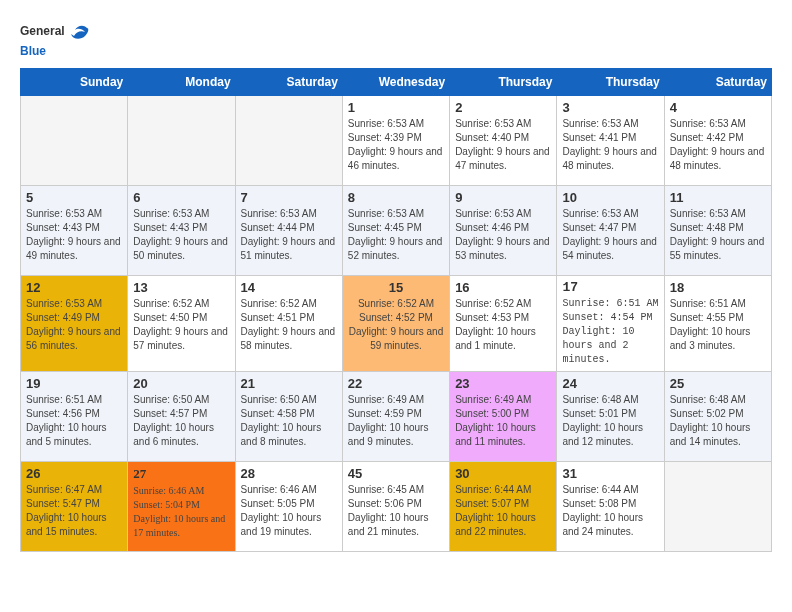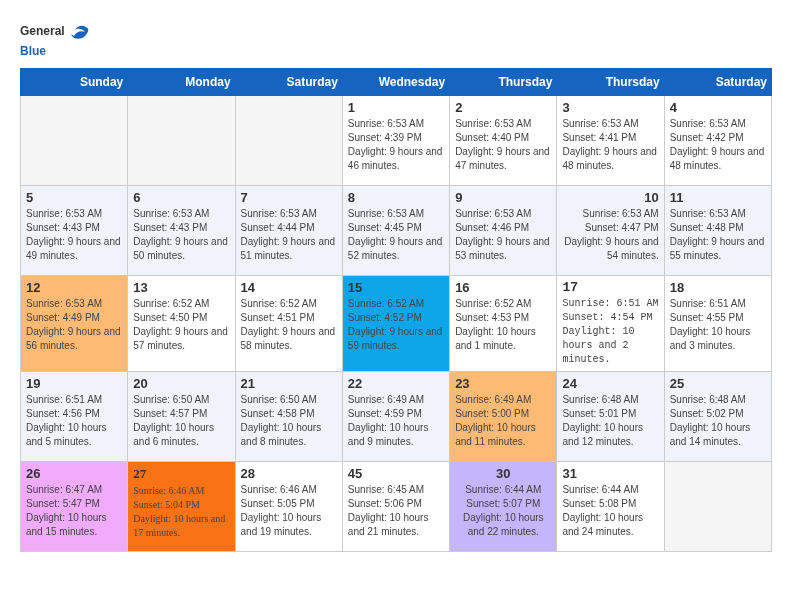--- a/index.html
+++ b/index.html
@@ -169,53 +169,53 @@
           <div class="day-info" style="white-space: pre-line;">Sunrise: 6:53 AM
 Sunset: 4:45 PM
 Daylight: 9 hours and 52 minutes.</div>
         </td>
         <td style="background: rgb(240, 244, 250);">
           <span class="day-num">9</span>
           <div class="day-info" style="white-space: pre-line;">Sunrise: 6:53 AM
 Sunset: 4:46 PM
 Daylight: 9 hours and 53 minutes.</div>
         </td>
-        <td style="background: rgb(240, 244, 250); text-align: right;">
+        <td style="background: rgb(240, 244, 250);">
           <span class="day-num">10</span>
           <div class="day-info" style="white-space: pre-line;">Sunrise: 6:53 AM
 Sunset: 4:47 PM
 Daylight: 9 hours and 54 minutes.</div>
         </td>
         <td style="background: rgb(240, 244, 250);">
           <span class="day-num">11</span>
           <div class="day-info" style="white-space: pre-line;">Sunrise: 6:53 AM
 Sunset: 4:48 PM
 Daylight: 9 hours and 55 minutes.</div>
         </td>
       </tr>
       <tr>
-        <td style="background: #fdba74;">
+        <td style="background: #eab308;">
           <span class="day-num">12</span>
           <div class="day-info" style="white-space: pre-line;">Sunrise: 6:53 AM
 Sunset: 4:49 PM
 Daylight: 9 hours and 56 minutes.</div>
         </td>
         <td style="background: rgb(255, 255, 255);">
           <span class="day-num">13</span>
           <div class="day-info" style="white-space: pre-line;">Sunrise: 6:52 AM
 Sunset: 4:50 PM
 Daylight: 9 hours and 57 minutes.</div>
         </td>
         <td style="background: rgb(255, 255, 255);">
           <span class="day-num">14</span>
           <div class="day-info" style="white-space: pre-line;">Sunrise: 6:52 AM
 Sunset: 4:51 PM
 Daylight: 9 hours and 58 minutes.</div>
         </td>
-        <td style="background: #0ea5e9;">
+        <td style="background: #fdba74; text-align: center;">
           <span class="day-num">15</span>
           <div class="day-info" style="white-space: pre-line;">Sunrise: 6:52 AM
 Sunset: 4:52 PM
 Daylight: 9 hours and 59 minutes.</div>
         </td>
         <td style="background: rgb(255, 255, 255);">
           <span class="day-num">16</span>
           <div class="day-info" style="white-space: pre-line;">Sunrise: 6:52 AM
 Sunset: 4:53 PM
 Daylight: 10 hours and 1 minute.</div>
@@ -251,41 +251,41 @@
           <div class="day-info" style="white-space: pre-line;">Sunrise: 6:50 AM
 Sunset: 4:58 PM
 Daylight: 10 hours and 8 minutes.</div>
         </td>
         <td style="background: rgb(240, 244, 250);">
           <span class="day-num">22</span>
           <div class="day-info" style="white-space: pre-line;">Sunrise: 6:49 AM
 Sunset: 4:59 PM
 Daylight: 10 hours and 9 minutes.</div>
         </td>
-        <td style="background: #fdba74;">
+        <td style="background: #f0abfc;">
           <span class="day-num">23</span>
           <div class="day-info" style="white-space: pre-line;">Sunrise: 6:49 AM
 Sunset: 5:00 PM
 Daylight: 10 hours and 11 minutes.</div>
         </td>
         <td style="background: rgb(240, 244, 250);">
           <span class="day-num">24</span>
           <div class="day-info" style="white-space: pre-line;">Sunrise: 6:48 AM
 Sunset: 5:01 PM
 Daylight: 10 hours and 12 minutes.</div>
         </td>
         <td style="background: rgb(240, 244, 250);">
           <span class="day-num">25</span>
           <div class="day-info" style="white-space: pre-line;">Sunrise: 6:48 AM
 Sunset: 5:02 PM
 Daylight: 10 hours and 14 minutes.</div>
         </td>
       </tr>
       <tr>
-        <td style="background: #f0abfc;">
+        <td style="background: #eab308;">
           <span class="day-num">26</span>
           <div class="day-info" style="white-space: pre-line;">Sunrise: 6:47 AM
 Sunset: 5:47 PM
 Daylight: 10 hours and 15 minutes.</div>
         </td>
         <td style="background: #f97316; font-family: Liberation Serif, serif;">
           <span class="day-num">27</span>
           <div class="day-info" style="white-space: pre-line;">Sunrise: 6:46 AM
 Sunset: 5:04 PM
 Daylight: 10 hours and 17 minutes.</div>
@@ -295,21 +295,21 @@
           <div class="day-info" style="white-space: pre-line;">Sunrise: 6:46 AM
 Sunset: 5:05 PM
 Daylight: 10 hours and 19 minutes.</div>
         </td>
         <td style="background: rgb(255, 255, 255);">
           <span class="day-num">45</span>
           <div class="day-info" style="white-space: pre-line;">Sunrise: 6:45 AM
 Sunset: 5:06 PM
 Daylight: 10 hours and 21 minutes.</div>
         </td>
-        <td style="background: #c4b5fd; text-align: center;">
+        <td style="background: #eab308;">
           <span class="day-num">30</span>
           <div class="day-info" style="white-space: pre-line;">Sunrise: 6:44 AM
 Sunset: 5:07 PM
 Daylight: 10 hours and 22 minutes.</div>
         </td>
         <td style="background: rgb(255, 255, 255); margin-top: 40px;">
           <span class="day-num">31</span>
           <div class="day-info" style="white-space: pre-line;">Sunrise: 6:44 AM
 Sunset: 5:08 PM
 Daylight: 10 hours and 24 minutes.</div>

